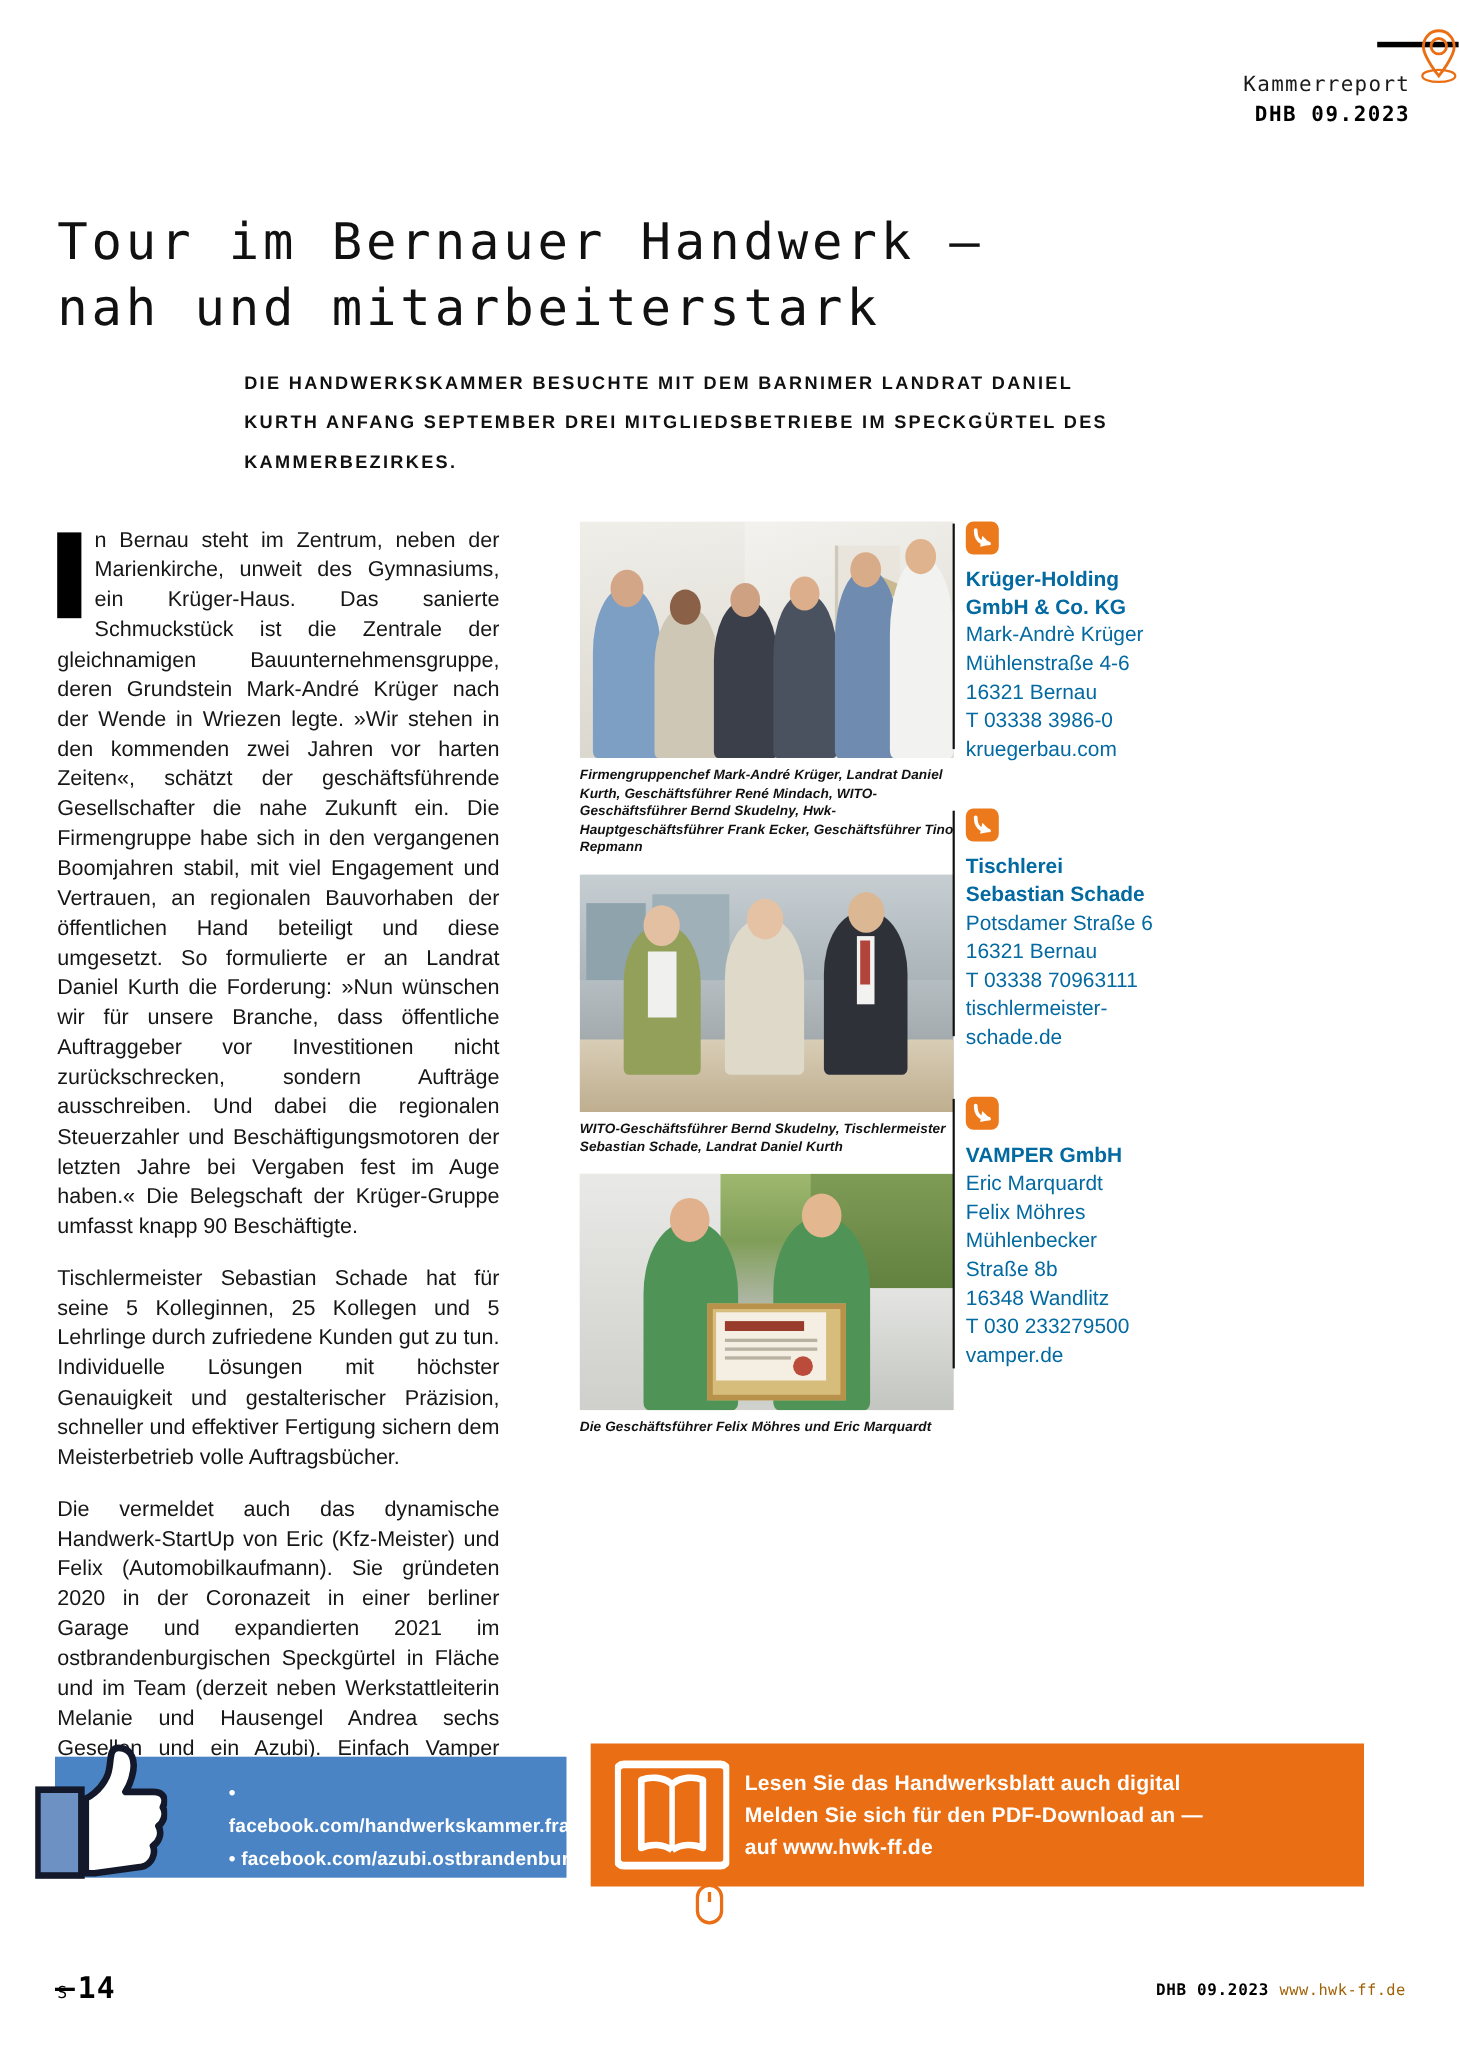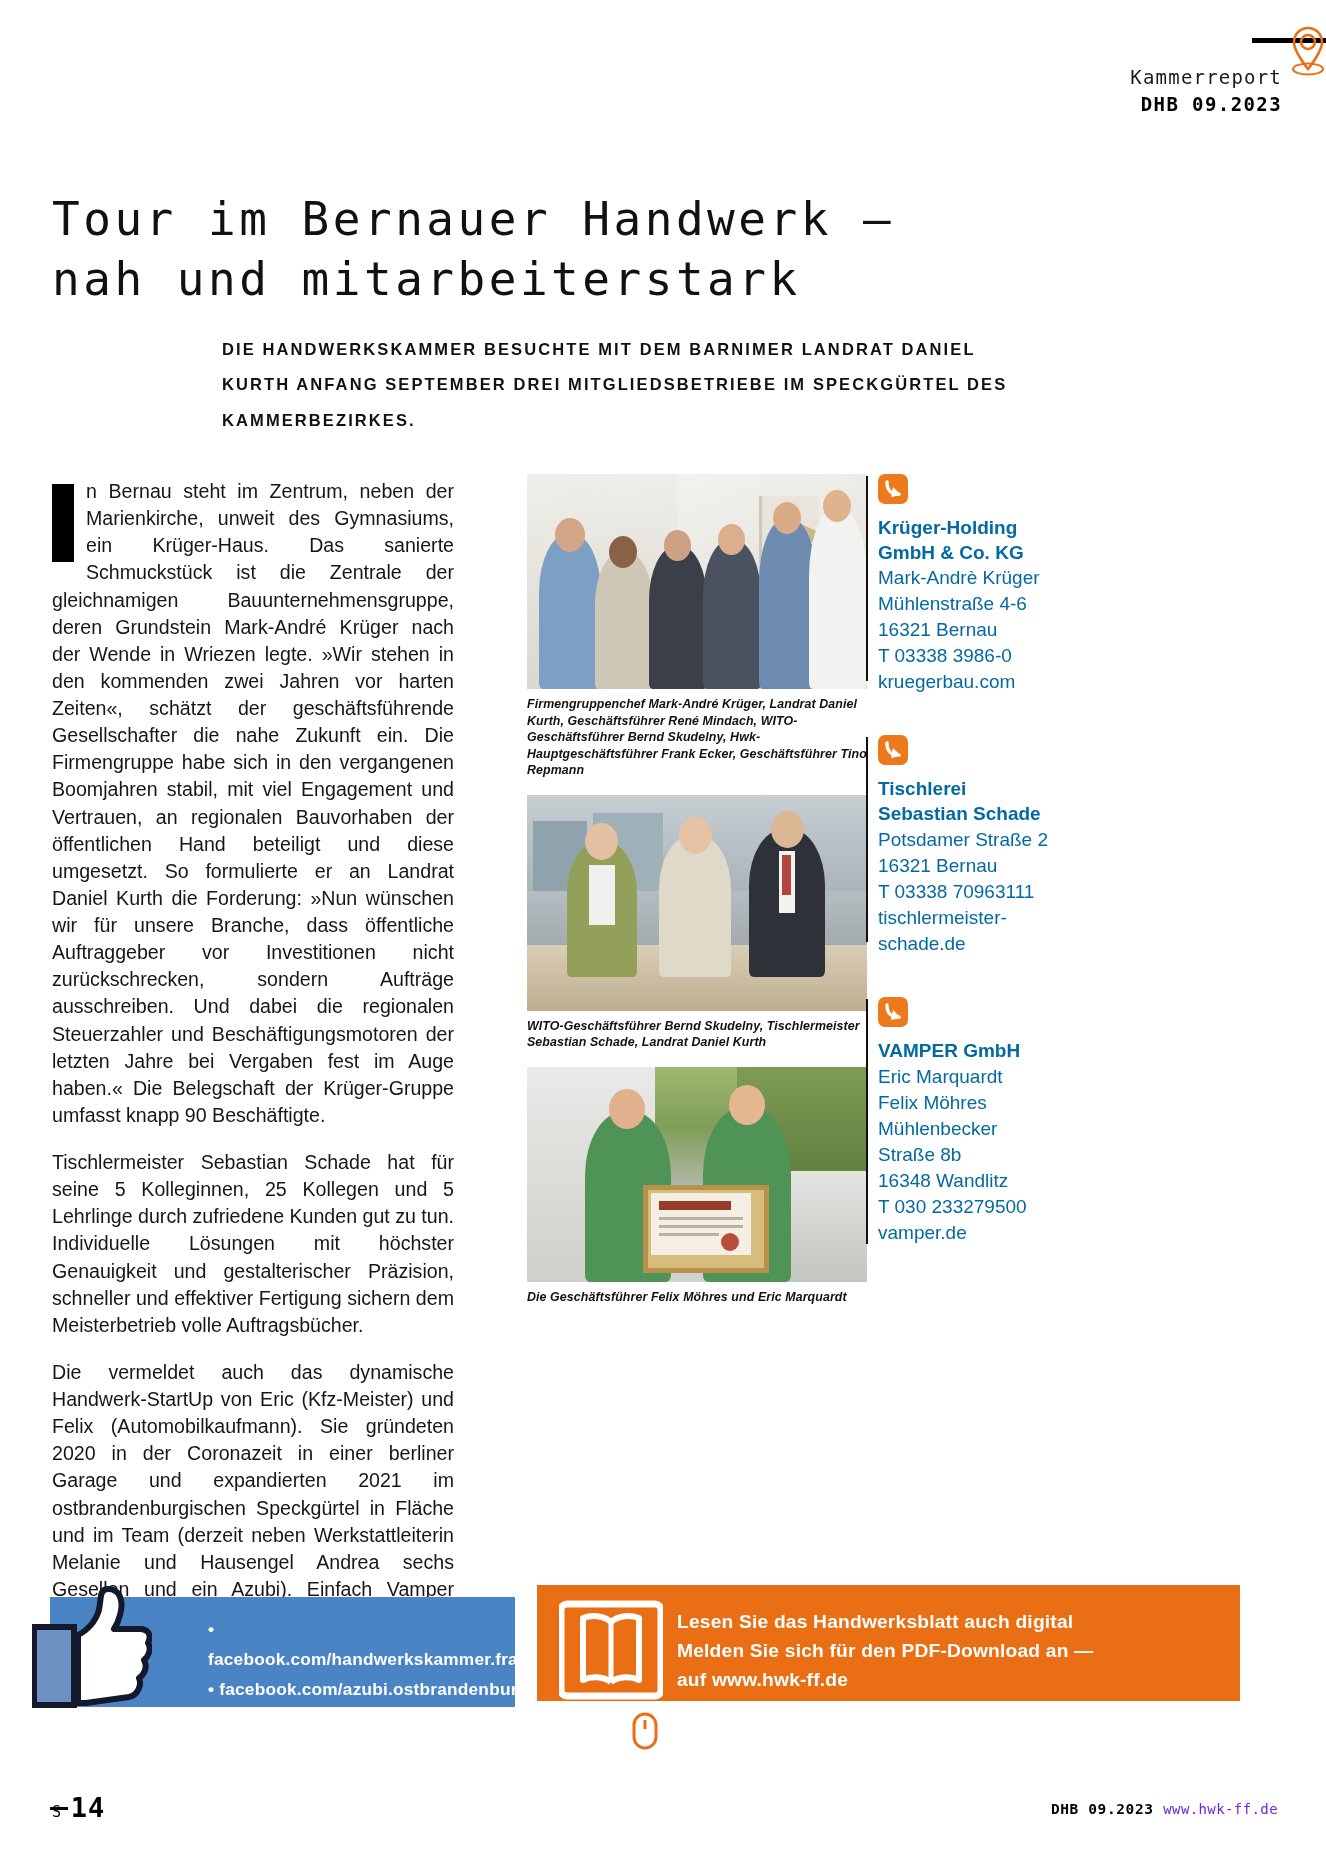--- a/index.html
+++ b/index.html
@@ -101,21 +101,21 @@
     background:#4a84c4;
   }
   .fb-thumb{ position:absolute; left:-18px; top:-14px; width:120px; height:128px; }
   .fb-list{
     position:absolute; left:158px; top:18px; color:#fff;
     font-size:17.3px; font-weight:bold; line-height:1.72; letter-spacing:.2px;
   }
   .fb-list div::before{content:"• ";}
 
   .dg-banner{
-    position:absolute; left:537px; top:1585px; width:703px; height:116px;
+    position:absolute; left:537px; top:1585px; width:703px; height:130px;
     background:#ea6f14;
   }
   .dg-book{ position:absolute; left:22px; top:15px; width:104px; height:100px; }
   .dg-text{
     position:absolute; left:140px; top:22px; color:#fff;
     font-size:19.2px; font-weight:bold; line-height:1.52; letter-spacing:.2px;
   }
   .mouse-icon{ position:absolute; left:632px; top:1712px; width:26px; height:38px; }
 
   
@@ -124,21 +124,21 @@
     position:absolute; left:52px; top:1792px;
     font-family:"DejaVu Sans Mono", monospace; color:#000;
   }
   .foot-s{font-size:15px;}
   .foot-num{font-size:27px;font-weight:bold;letter-spacing:1px;}
   .foot-right{
     position:absolute; right:48px; top:1799px; text-align:right;
     font-family:"DejaVu Sans Mono", monospace;
   }
   .foot-dhb{font-size:14.5px;font-weight:bold;letter-spacing:.6px;color:#000;}
-  .foot-url{font-size:14px;color:#6d28d9;letter-spacing:.4px;}
+  .foot-url{font-size:14px;color:#a16207;letter-spacing:.4px;}
 </style>
 </head>
 <body>
 
 <div class="page">
 
   <div class="mh-rule"></div>
   <div class="masthead">
     <div class="masthead-text">
       <div class="mh-line1">Kammerreport</div>
@@ -254,21 +254,21 @@
     <div class="contact-block">
       <div class="vrule" style="height:205px;"></div>
       <div class="arrow-badge">
         <svg viewBox="0 0 30 30" width="30" height="30">
           <path d="M9 8 C9 17 13 20 21 20" fill="none" stroke="#fff" stroke-width="3.4" stroke-linecap="round"></path>
           <path d="M15 13 L23 21 L13 23 Z" fill="#fff"></path>
         </svg>
       </div>
       <div class="contact-name">Tischlerei</div>
       <div class="contact-name">Sebastian Schade</div>
-      <div class="contact-line">Potsdamer Straße 2</div>
+      <div class="contact-line">Potsdamer Straße 6</div>
       <div class="contact-line">16321 Bernau</div>
       <div class="contact-line">T 03338 70963111</div>
       <div class="contact-line">tischlermeister-</div>
       <div class="contact-line">schade.de</div>
     </div>
 
     <div class="contact-block">
       <div class="vrule" style="height:245px;"></div>
       <div class="arrow-badge">
         <svg viewBox="0 0 30 30" width="30" height="30">

